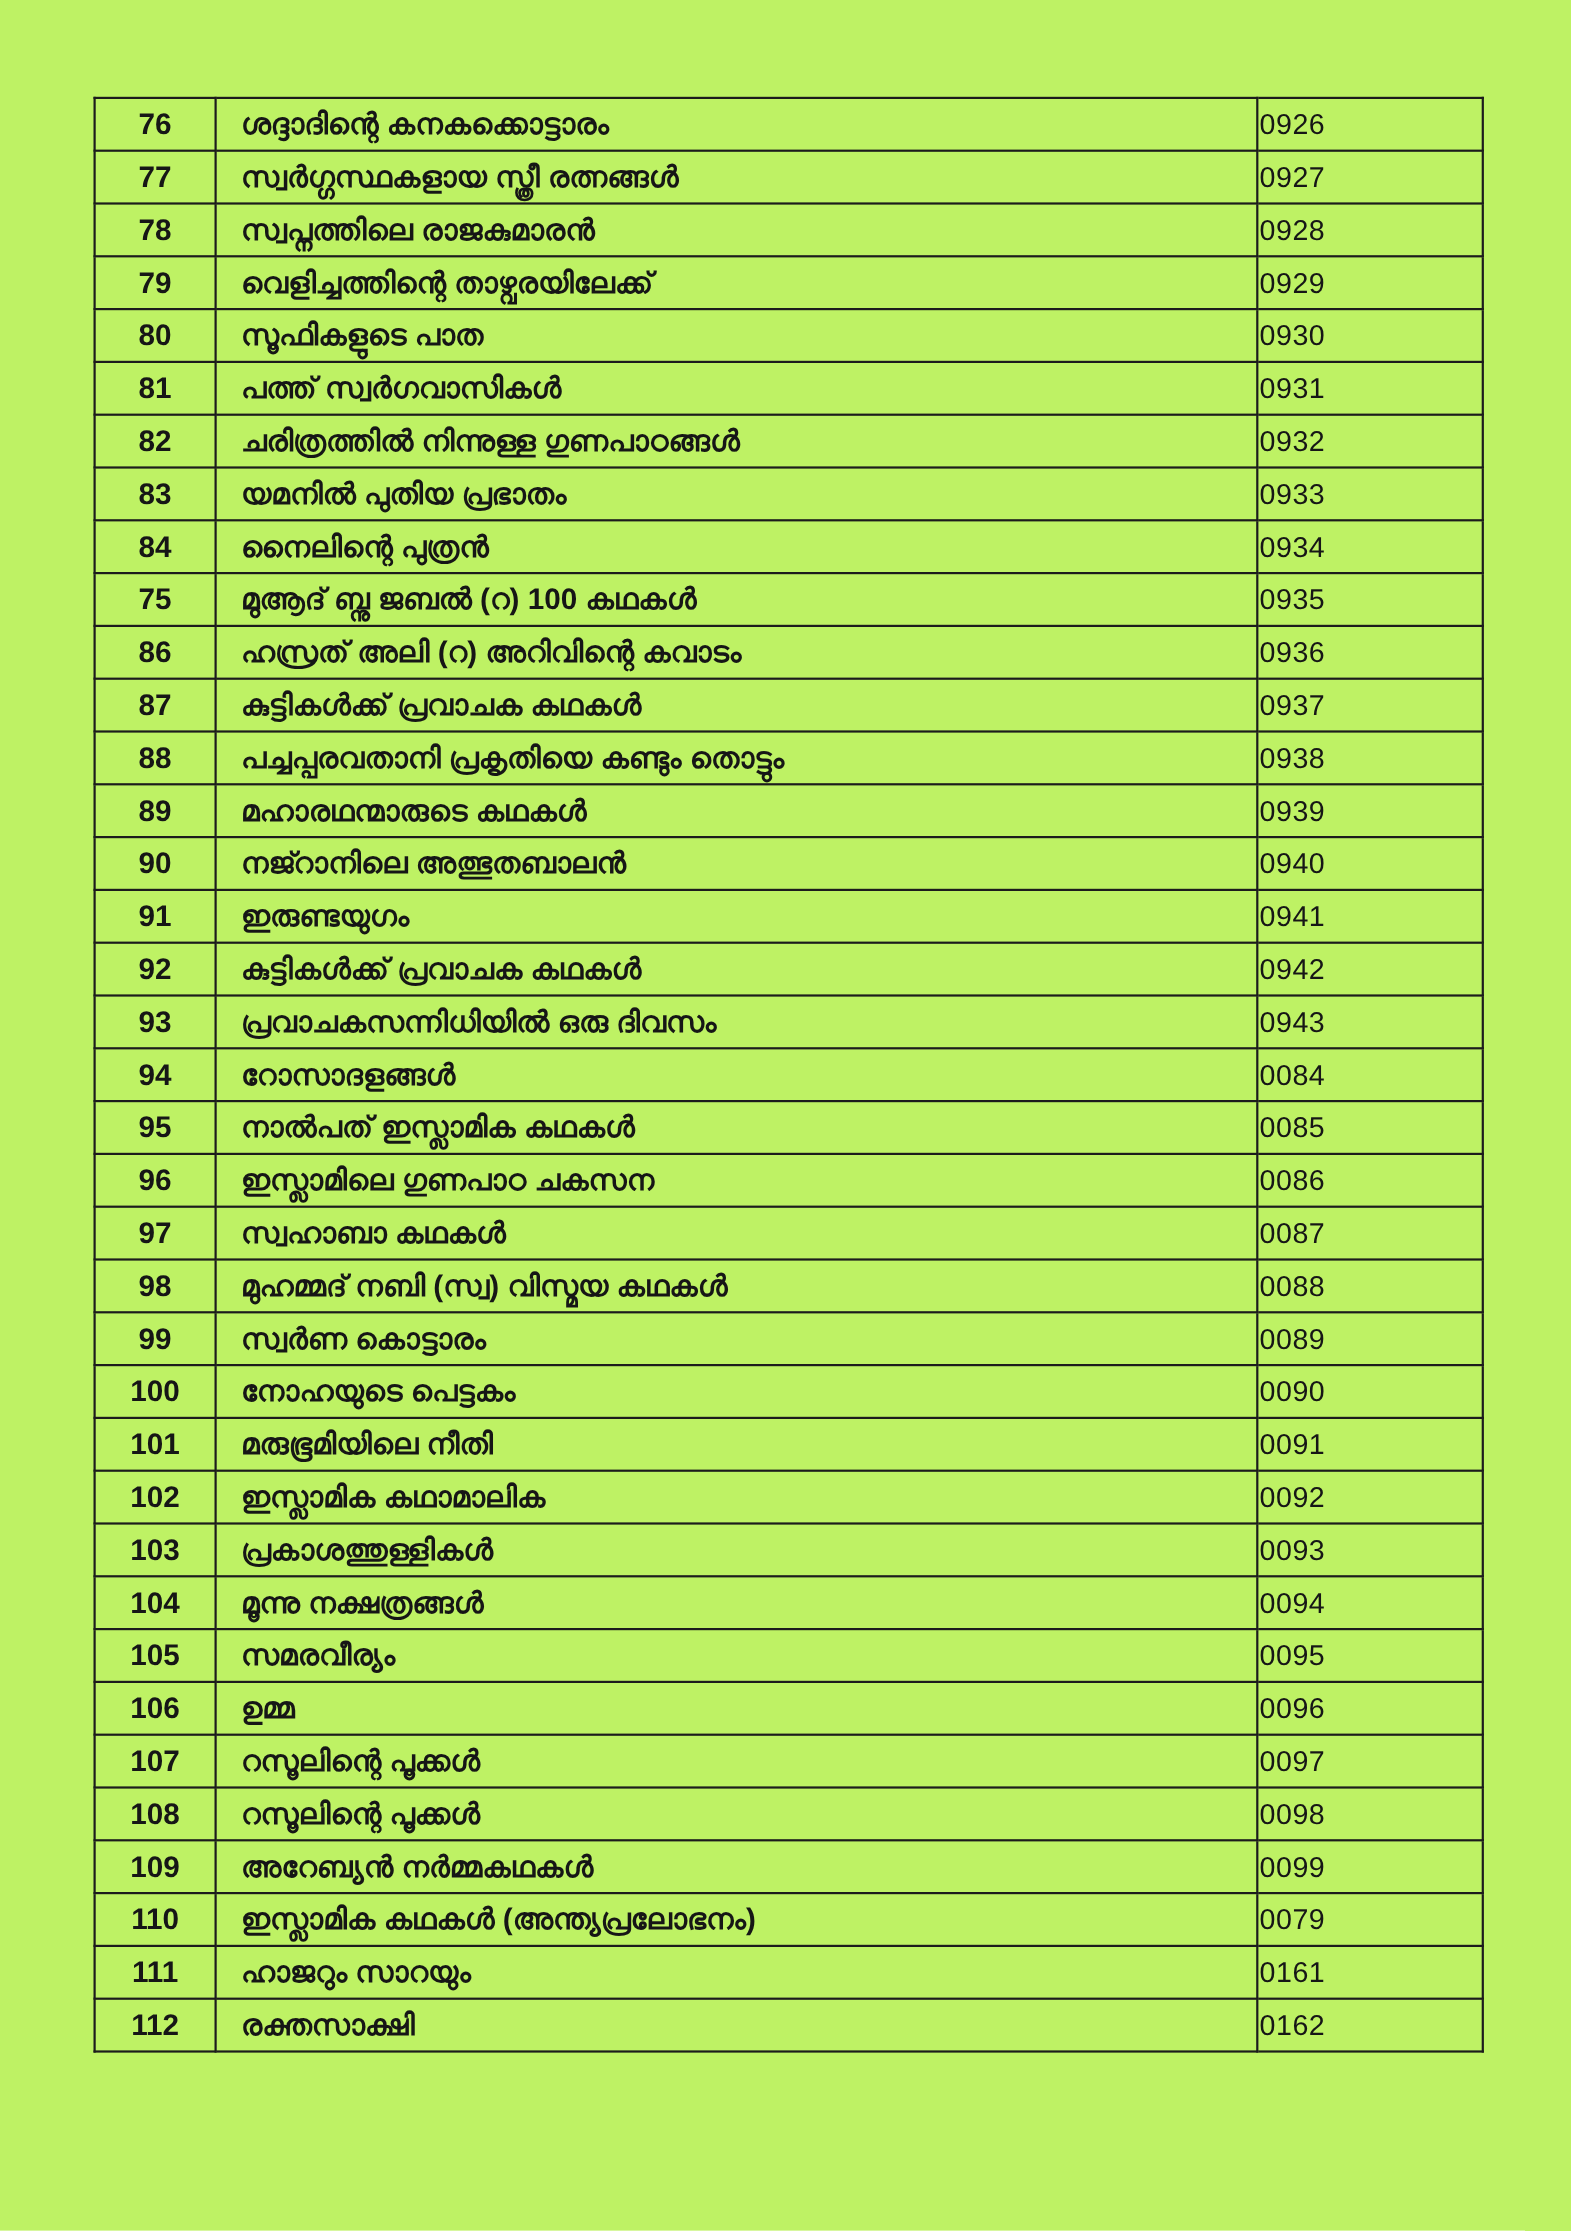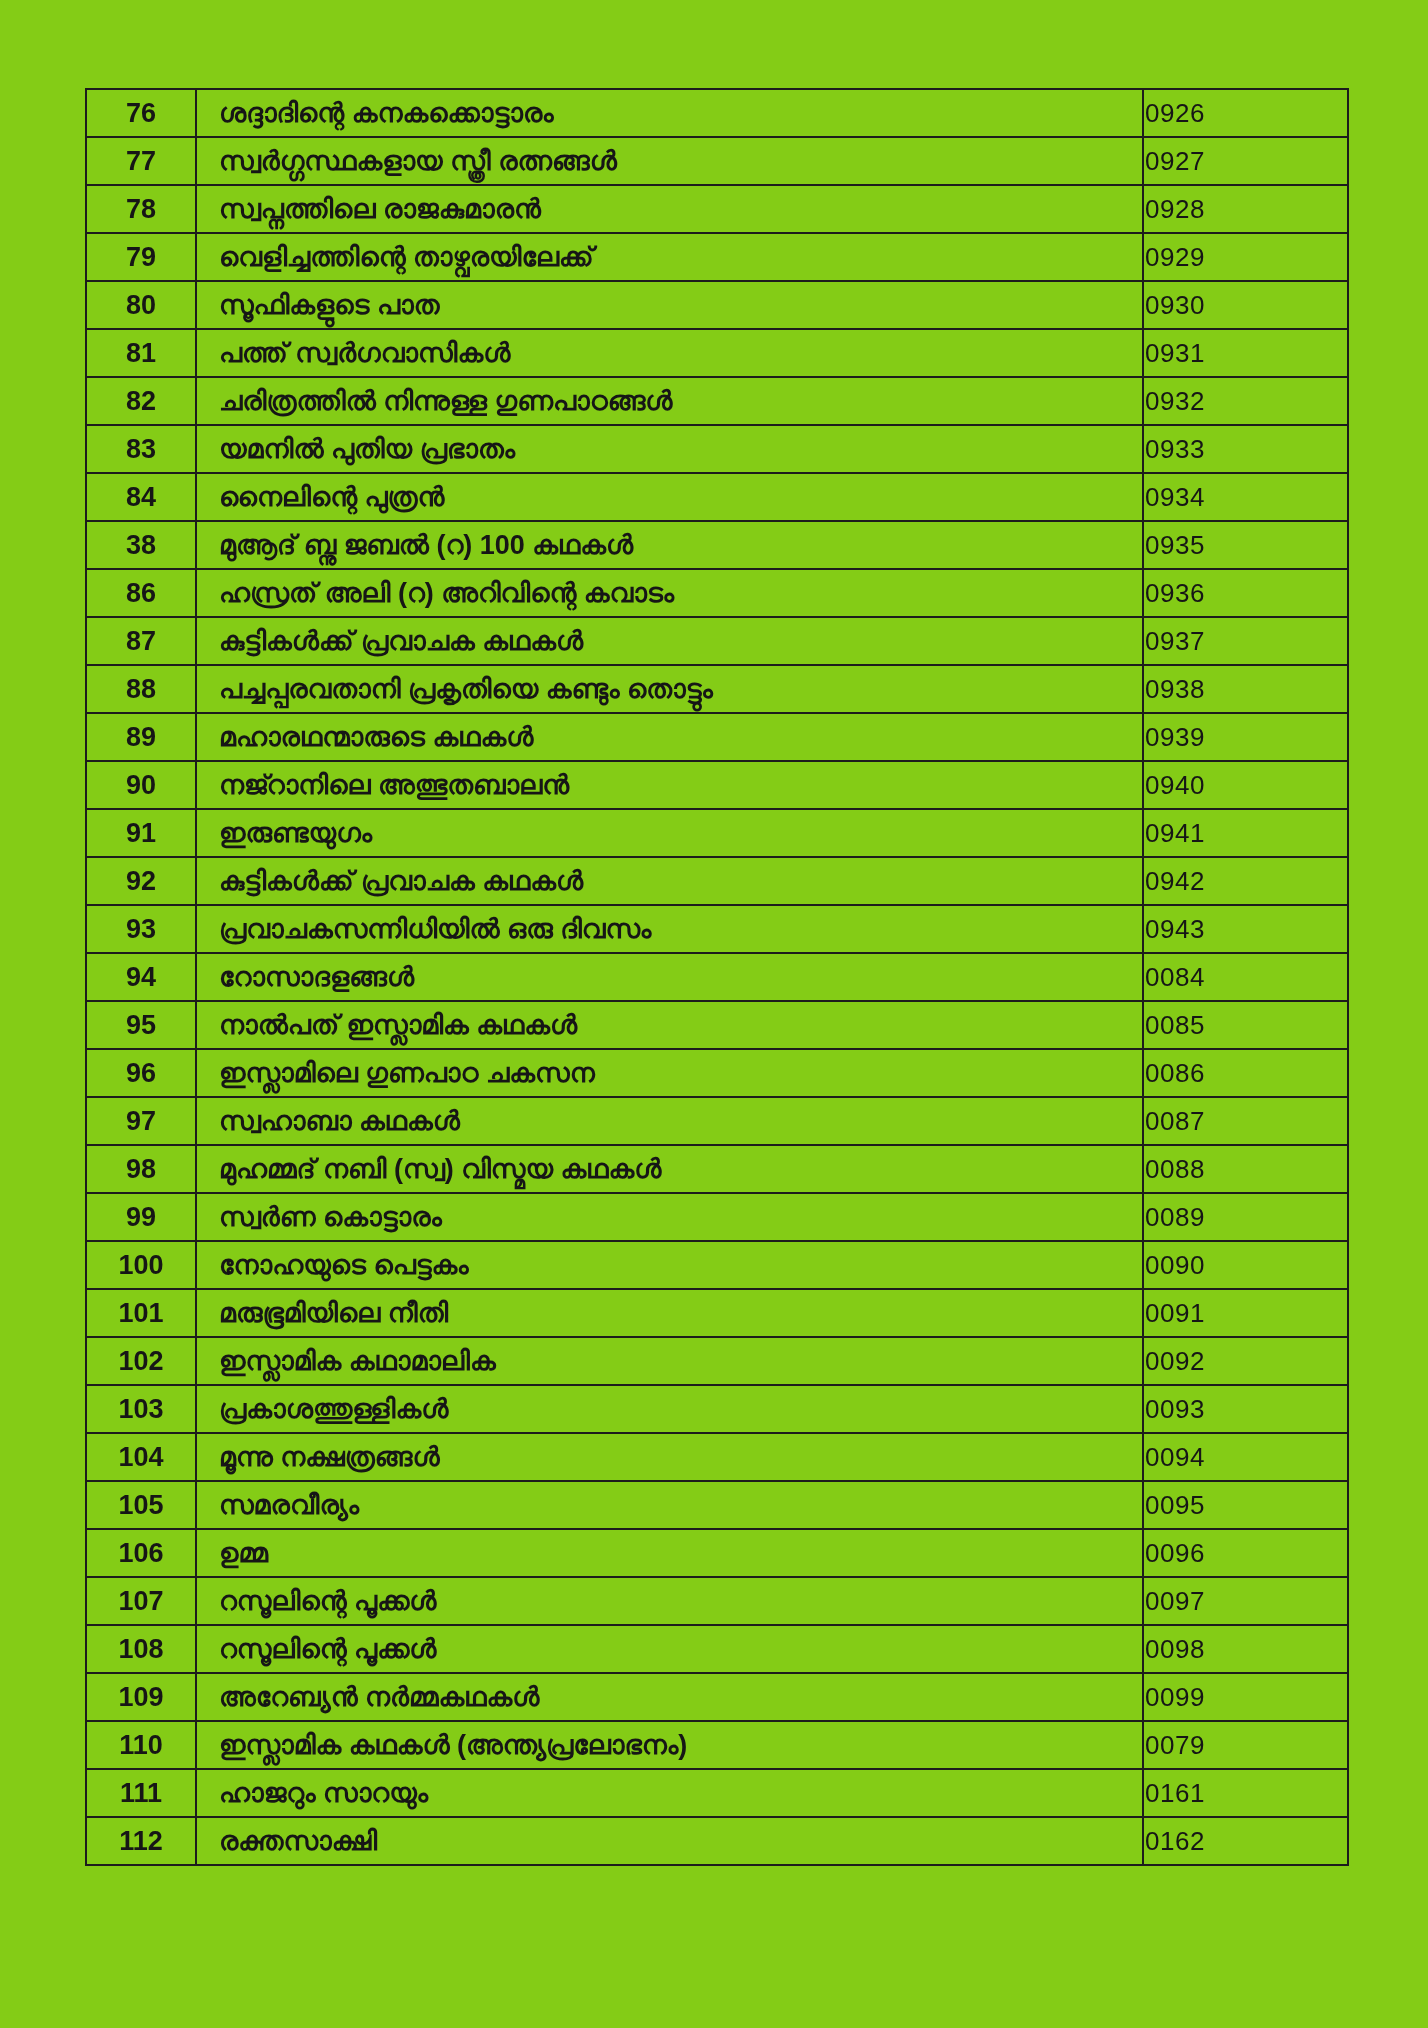--- a/index.html
+++ b/index.html
@@ -4,21 +4,21 @@
 <style>
   html, body {
     margin: 0;
     padding: 0;
     background: #ffffff;
   }
   .page {
     width: 1428px;
     height: 2028px;
     margin: 0 auto;
-    background: #84cc16;
+    background: #bef264;
     position: relative;
     font-family: "Liberation Sans", "DejaVu Sans", sans-serif;
     color: #161616;
     overflow: hidden;
   }
   table.book-table {
     position: absolute;
     left: 85px;
     top: 88px;
     width: 1262px;
@@ -101,21 +101,21 @@
           <td class="col-no">83</td>
           <td class="col-title">യമനിൽ പുതിയ പ്രഭാതം</td>
           <td class="col-code">0933</td>
         </tr>
         <tr>
           <td class="col-no">84</td>
           <td class="col-title">നൈലിന്റെ പുത്രൻ</td>
           <td class="col-code">0934</td>
         </tr>
         <tr>
-          <td class="col-no">38</td>
+          <td class="col-no">75</td>
           <td class="col-title">മുആദ് ബ്നു ജബൽ (റ) 100 കഥകൾ</td>
           <td class="col-code">0935</td>
         </tr>
         <tr>
           <td class="col-no">86</td>
           <td class="col-title">ഹസ്രത് അലി (റ) അറിവിന്റെ കവാടം</td>
           <td class="col-code">0936</td>
         </tr>
         <tr>
           <td class="col-no">87</td>

